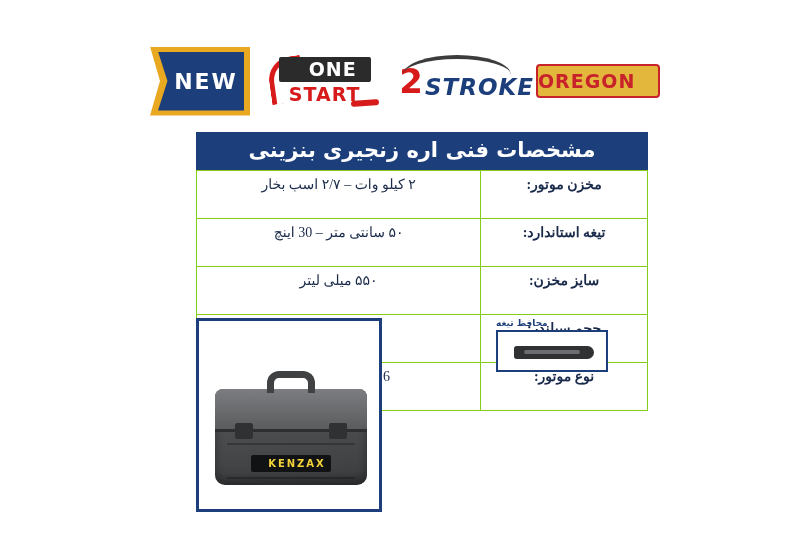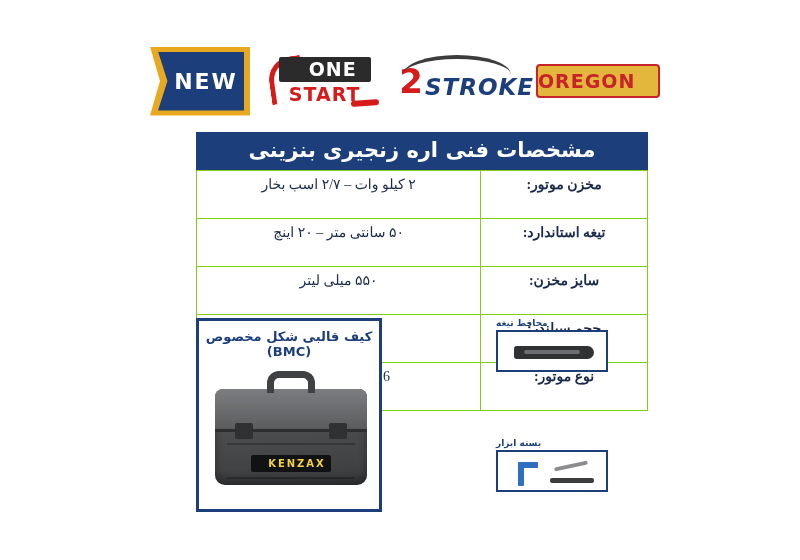--- a/index.html
+++ b/index.html
@@ -411,40 +411,39 @@
   <div class="spec-block">
     <div class="spec-title">مشخصات فنی اره زنجیری بنزینی</div>
     <table class="spec-table">
       <tbody>
         <tr>
           <td class="label">مخزن موتور:</td>
           <td class="value">۲ کیلو وات – ۲/۷ اسب بخار</td>
         </tr>
         <tr>
           <td class="label">تیغه استاندارد:</td>
-          <td class="value">۵۰ سانتی متر – ۲۰ اینچ</td>
+          <td class="value">۵۰ سانتی متر – 30 اینچ</td>
         </tr>
         <tr>
           <td class="label">سایز مخزن:</td>
           <td class="value">۵۵۰ میلی لیتر</td>
         </tr>
         <tr>
           <td class="label">حجم سیلندر:</td>
           <td class="value">۵۲ سی سی</td>
         </tr>
         <tr>
           <td class="label">نوع موتور:</td>
           <td class="value">6 زمانه تک سیلندر</td>
         </tr>
       </tbody>
     </table>
   </div>
 
   <div class="case-panel">
-    <div class="case-caption">کیف قالبی شکل مخصوص (BMC)</div>
     <div class="case-inner">
       <div class="case-body"></div>
       <div class="case-lid"></div>
       <div class="case-handle"></div>
       <div class="case-seam"></div>
       <div class="case-latch l"></div>
       <div class="case-latch r"></div>
       <div class="case-ridge" style="top:80px"></div>
       <div class="case-ridge" style="top:114px"></div>
       <div class="case-brand">
@@ -456,24 +455,16 @@
   <div class="acc-col">
 
     <div class="acc-item i1">
       <div class="acc-label">محافظ تیغه</div>
       <div class="acc-box">
         <div class="guard"></div>
       </div>
     </div>
 
 
-    <div class="acc-item i3">
-      <div class="acc-label">بسته ابزار</div>
-      <div class="acc-box">
-        <div class="tool-a"></div>
-        <div class="tool-b"></div>
-        <div class="tool-c"></div>
-      </div>
-    </div>
 
   </div>
 
 </div>
 
 </body></html>

